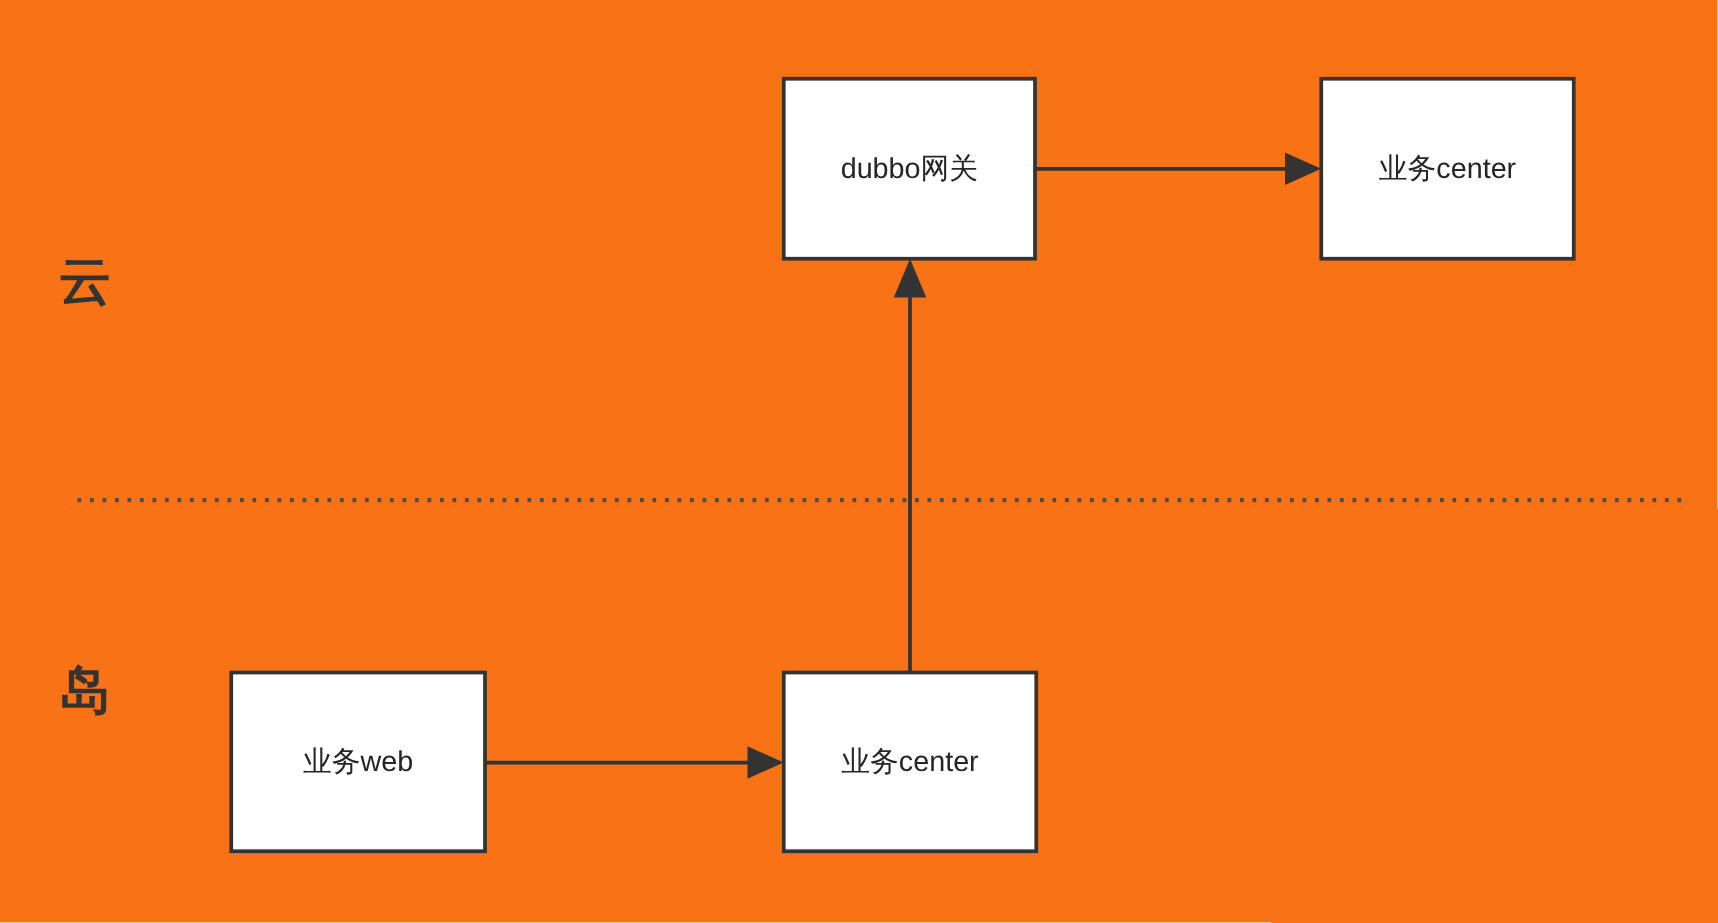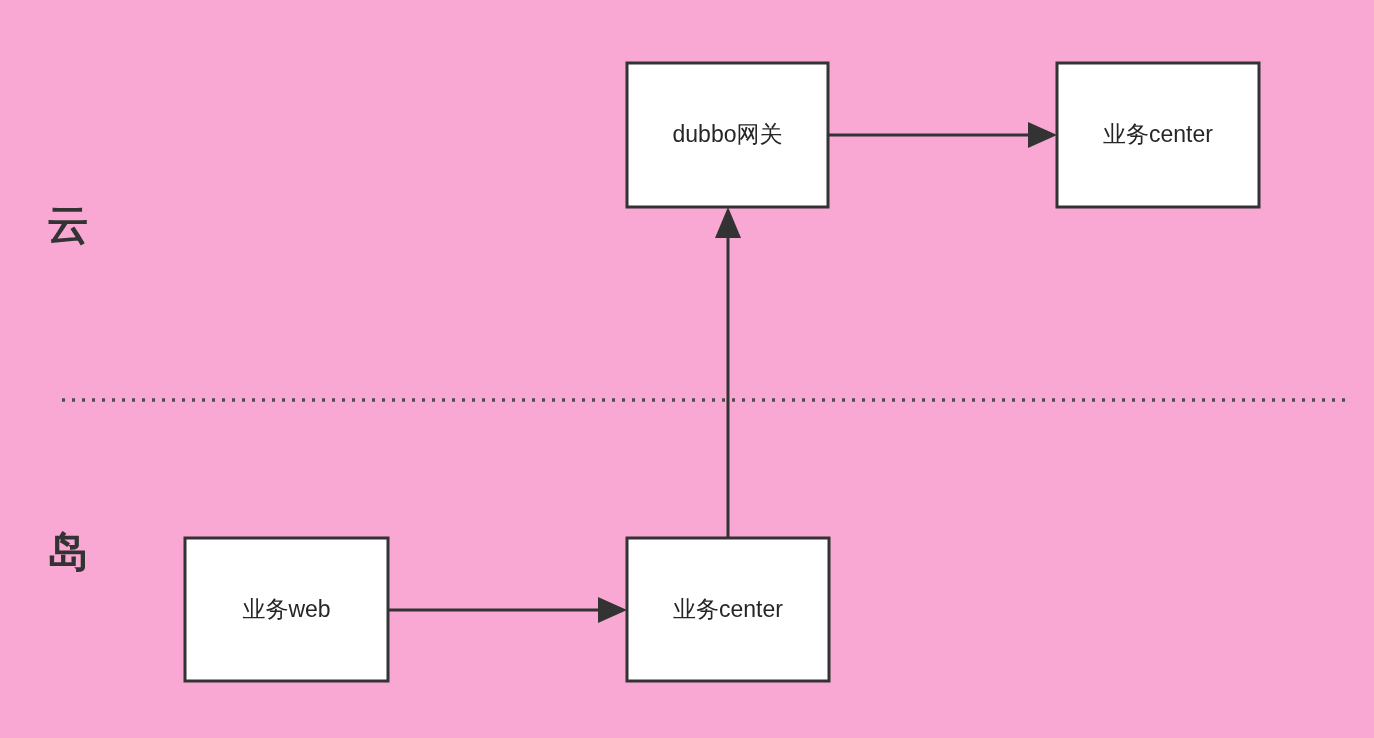--- a/index.html
+++ b/index.html
@@ -8,21 +8,21 @@
     padding: 0;
     background: #ffffff;
   }
   body {
     font-family: "Liberation Sans", "DejaVu Sans", sans-serif;
   }
   #canvas {
     position: relative;
     width: 1374px;
     height: 738px;
-    background: #f9a8d4;
+    background: #f97316;
     overflow: hidden;
   }
   #diagram-svg {
     position: absolute;
     top: 0;
     left: 0;
     width: 1374px;
     height: 738px;
     display: block;
   }

